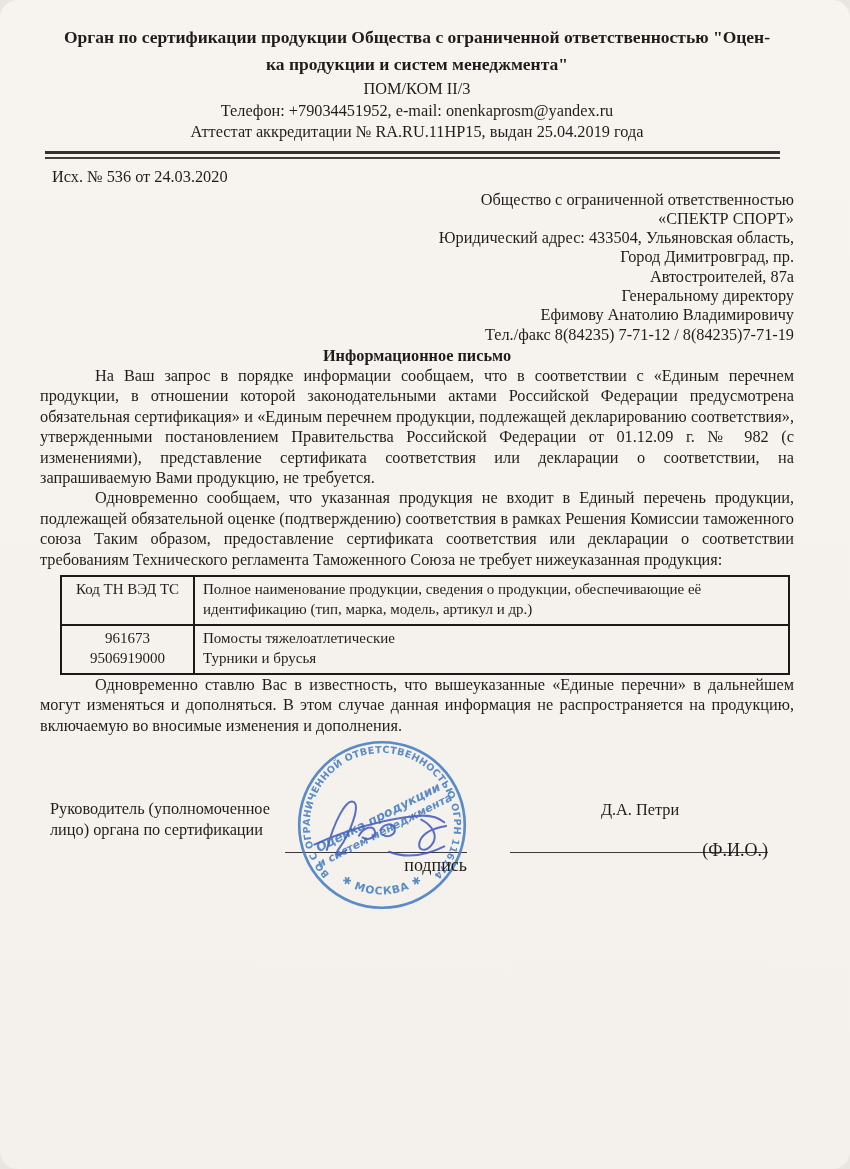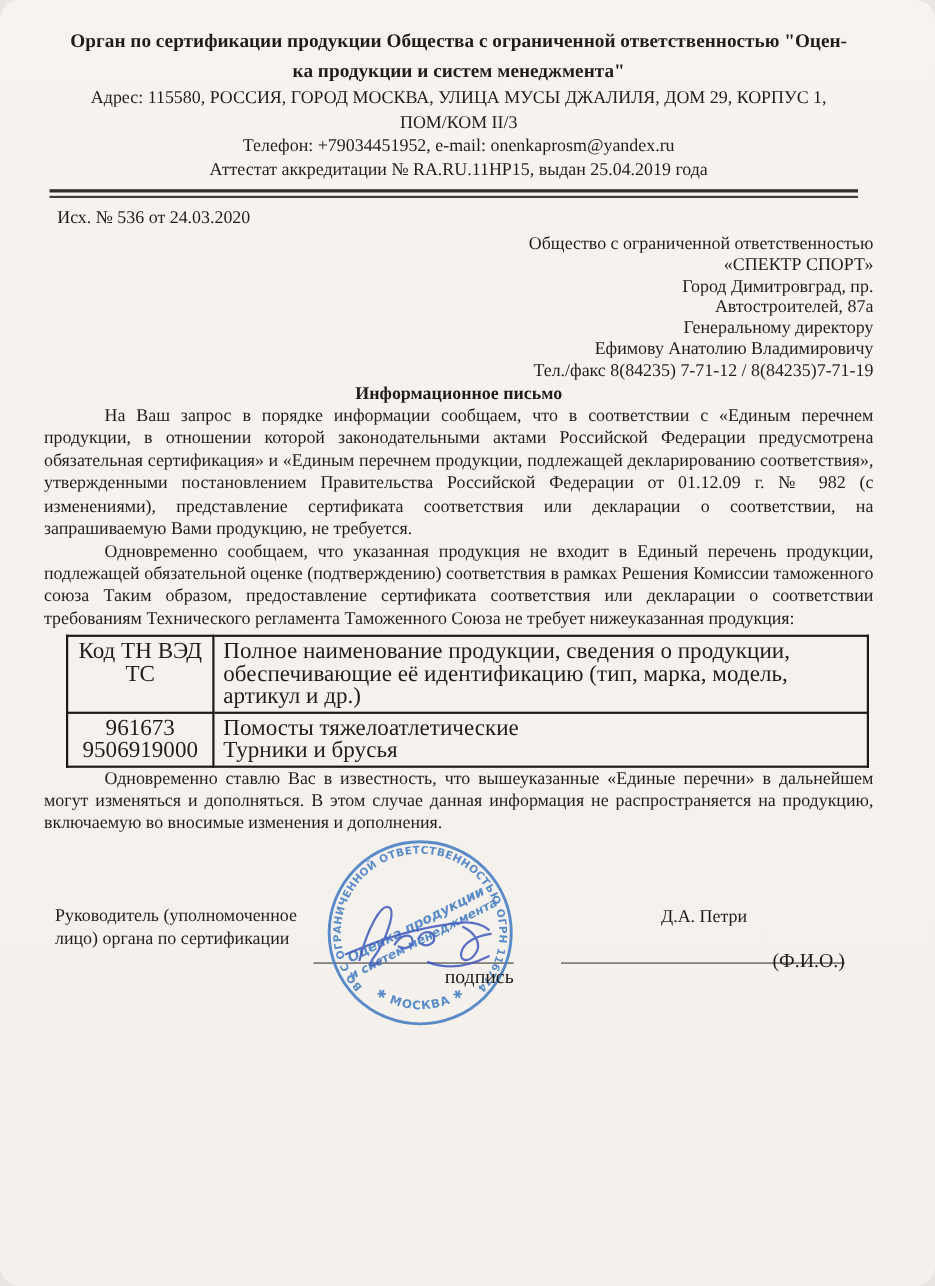--- a/index.html
+++ b/index.html
@@ -37,21 +37,21 @@
   .para.after-table{margin-top:26px;}
   table.products{
     border-collapse:collapse;
     margin:5px 0 0 20px;
     width:730px;
     table-layout:fixed;
   }
   table.products th,table.products td{
     border:2px solid #1c1a18;
     padding:2px 8px 4px 8px;
-    font-size:21px;line-height:20.5px;
+    font-size:15px;line-height:20.5px;
     font-weight:normal;vertical-align:top;text-align:left;
   }
   table.products .col-code{width:115px;text-align:center;}
   .sig-area{position:relative;height:240px;margin-top:40px;}
   .sig-label{position:absolute;left:10px;top:22px;width:248px;line-height:21px;}
   .sig-line{position:absolute;border-top:1.6px solid #3c3a38;height:0;}
   .sig-line.center{left:245px;top:76px;width:182px;}
   .sig-line.right{left:470px;top:76px;width:258px;}
   .sig-caption{position:absolute;top:79px;font-size:18px;text-align:right;z-index:3;}
   .sig-caption.center{left:245px;width:182px;}
@@ -61,33 +61,33 @@
   .stamp text{font-family:"DejaVu Sans","Liberation Sans",sans-serif;}
 </style>
 </head>
 <body>
 
 <div class="page">
 
   <header>
     <div class="org-title">Орган по сертификации продукции Общества с ограниченной ответственностью "Оцен-</div>
     <div class="org-title">ка продукции и систем менеджмента"</div>
-    <div class="hdr-line">Адрес: 115580, РОССИЯ, ГОРОД МОСКВА, УЛИЦА МУСЫ ДЖАЛИЛЯ, ДОМ 29, КОРПУС 1,</div>
     <div class="hdr-line">ПОМ/КОМ II/3</div>
     <div class="hdr-line">Телефон: +79034451952, e-mail: onenkaprosm@yandex.ru</div>
     <div class="hdr-line">Аттестат аккредитации № RA.RU.11НР15, выдан 25.04.2019 года</div>
   </header>
 
   <div class="rule"></div>
 
   <div class="ref">Исх. № 536 от 24.03.2020</div>
 
   <div class="recipient">
     <div>Общество с ограниченной ответственностью</div>
     <div>«СПЕКТР СПОРТ»</div>
+    <div>Юридический адрес: 433504, Ульяновская область,</div>
     <div>Город Димитровград, пр.</div>
     <div>Автостроителей, 87а</div>
     <div>Генеральному директору</div>
     <div>Ефимову Анатолию Владимировичу</div>
     <div>Тел./факс 8(84235) 7-71-12 / 8(84235)7-71-19</div>
   </div>
 
   <div class="letter-title">Информационное письмо</div>
 
   <p class="para">На Ваш запрос в порядке информации сообщаем, что в соответствии с «Единым перечнем продукции, в отношении которой законодательными актами Российской Федерации предусмотрена обязательная сертификация» и «Единым перечнем продукции, подлежащей декларированию соответствия», утвержденными постановлением Правительства Российской Федерации от 01.12.09 г. № 982 (с изменениями), представление сертификата соответствия или декларации о соответствии, на запрашиваемую Вами продукцию, не требуется.</p>

